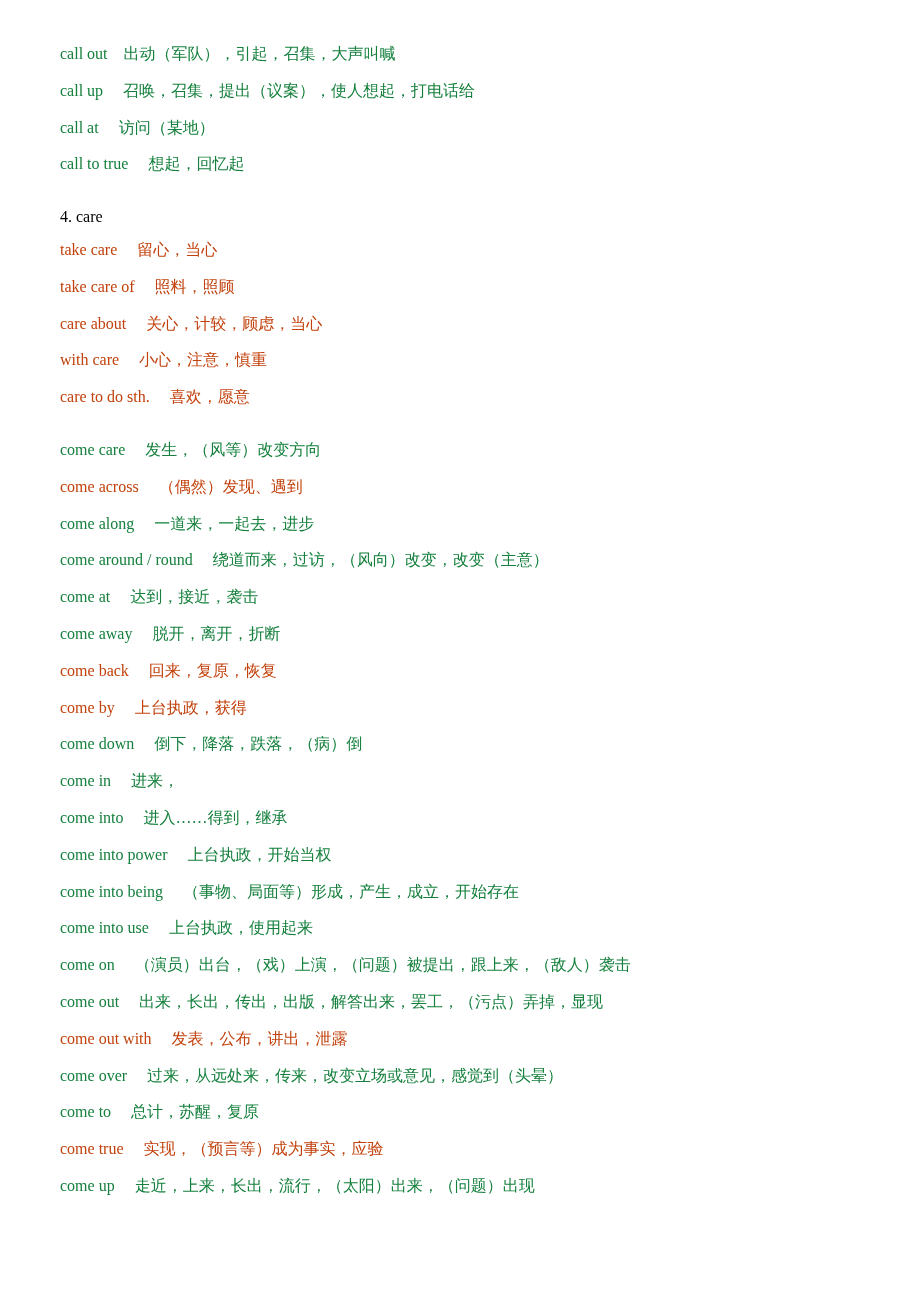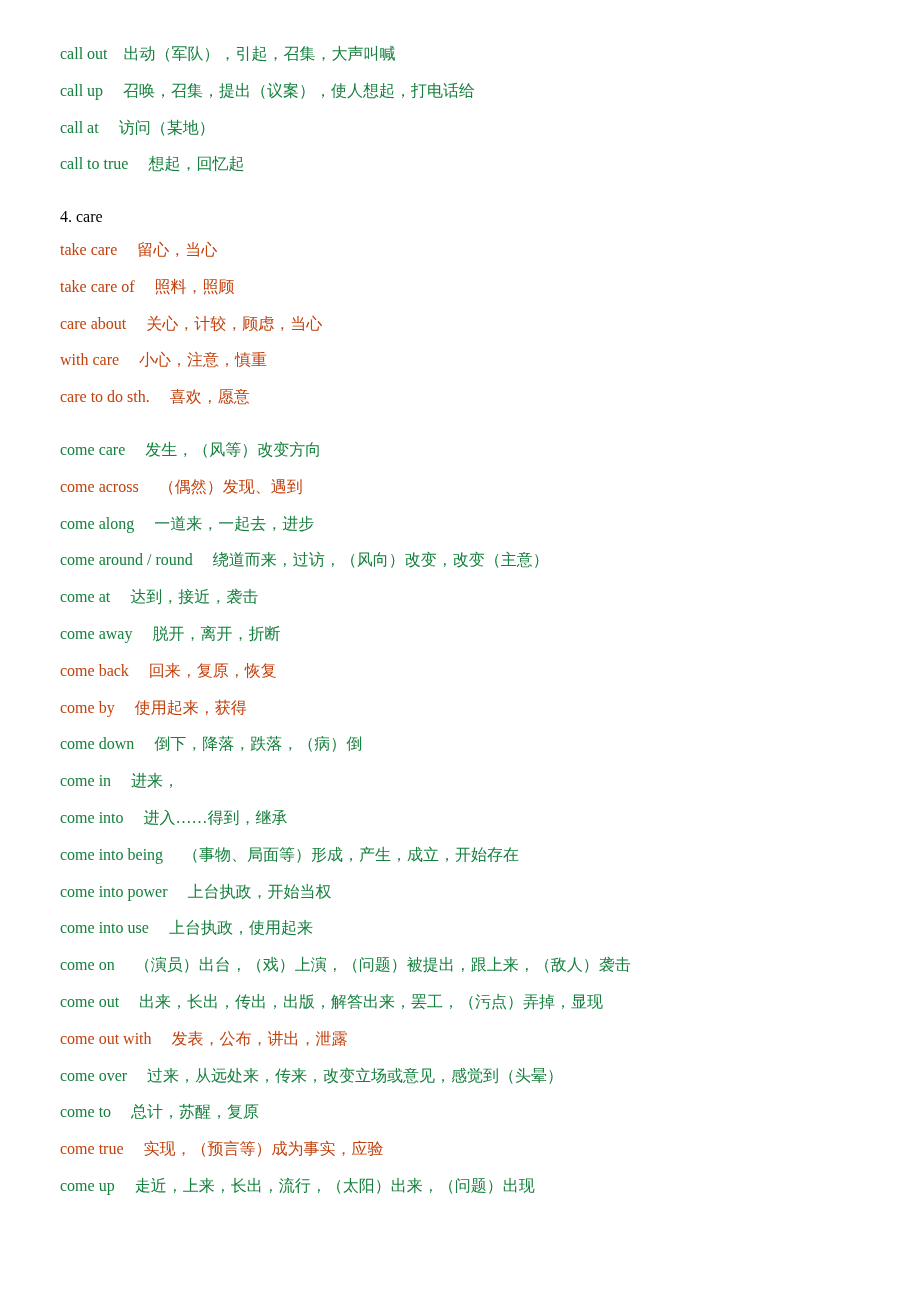--- a/index.html
+++ b/index.html
@@ -110,41 +110,41 @@
     <div class="entry normal">
       <span class="phrase">come away</span>&nbsp;&nbsp;&nbsp;&nbsp;
       <span>脱开，离开，折断</span>
     </div>
     <div class="entry red">
       <span class="phrase red">come back</span>&nbsp;&nbsp;&nbsp;&nbsp;
       <span class="red">回来，复原，恢复</span>
     </div>
     <div class="entry red">
       <span class="phrase red">come by</span>&nbsp;&nbsp;&nbsp;&nbsp;
-      <span class="red">使用起来，获得</span>
+      <span class="red">上台执政，获得</span>
     </div>
     <div class="entry normal">
       <span class="phrase">come down</span>&nbsp;&nbsp;&nbsp;&nbsp;
       <span>倒下，降落，跌落，（病）倒</span>
     </div>
     <div class="entry normal">
       <span class="phrase">come in</span>&nbsp;&nbsp;&nbsp;&nbsp;
       <span>进来，</span>
     </div>
     <div class="entry normal">
       <span class="phrase">come into</span>&nbsp;&nbsp;&nbsp;&nbsp;
       <span>进入……得到，继承</span>
     </div>
     <div class="entry normal">
+      <span class="phrase">come into power</span>&nbsp;&nbsp;&nbsp;&nbsp;
+      <span>上台执政，开始当权</span>
+    </div>
+    <div class="entry normal">
       <span class="phrase">come into being</span>&nbsp;&nbsp;&nbsp;&nbsp;
       <span>（事物、局面等）形成，产生，成立，开始存在</span>
-    </div>
-    <div class="entry normal">
-      <span class="phrase">come into power</span>&nbsp;&nbsp;&nbsp;&nbsp;
-      <span>上台执政，开始当权</span>
     </div>
     <div class="entry normal">
       <span class="phrase">come into use</span>&nbsp;&nbsp;&nbsp;&nbsp;
       <span>上台执政，使用起来</span>
     </div>
     <div class="entry normal">
       <span class="phrase">come on</span>&nbsp;&nbsp;&nbsp;&nbsp;
       <span>（演员）出台，（戏）上演，（问题）被提出，跟上来，（敌人）袭击</span>
     </div>
     <div class="entry normal">

